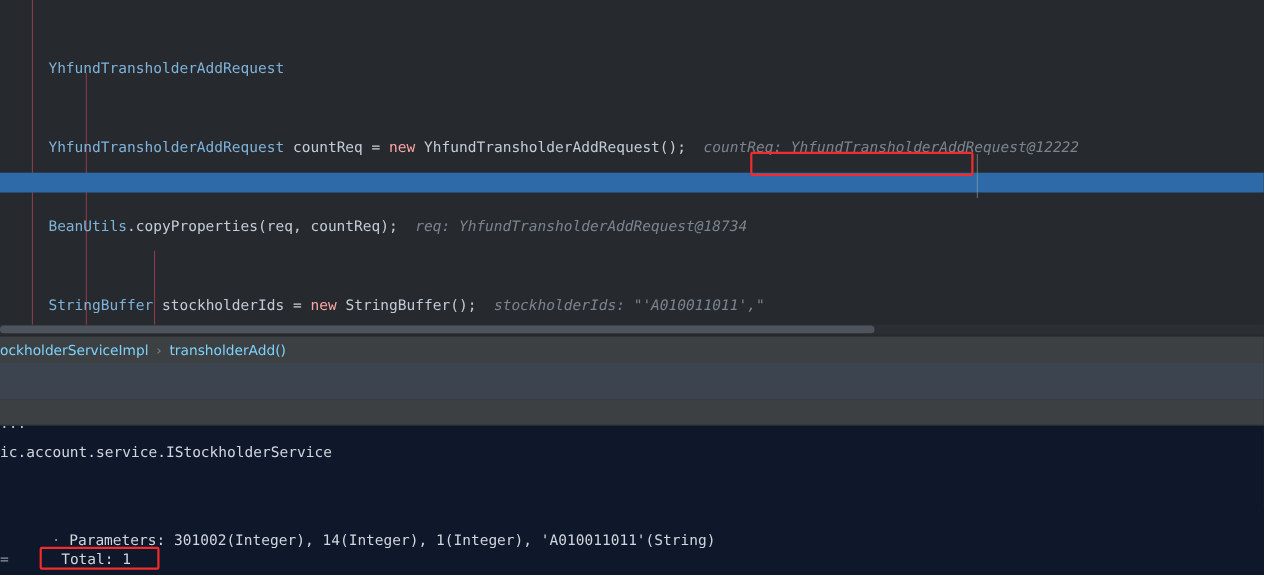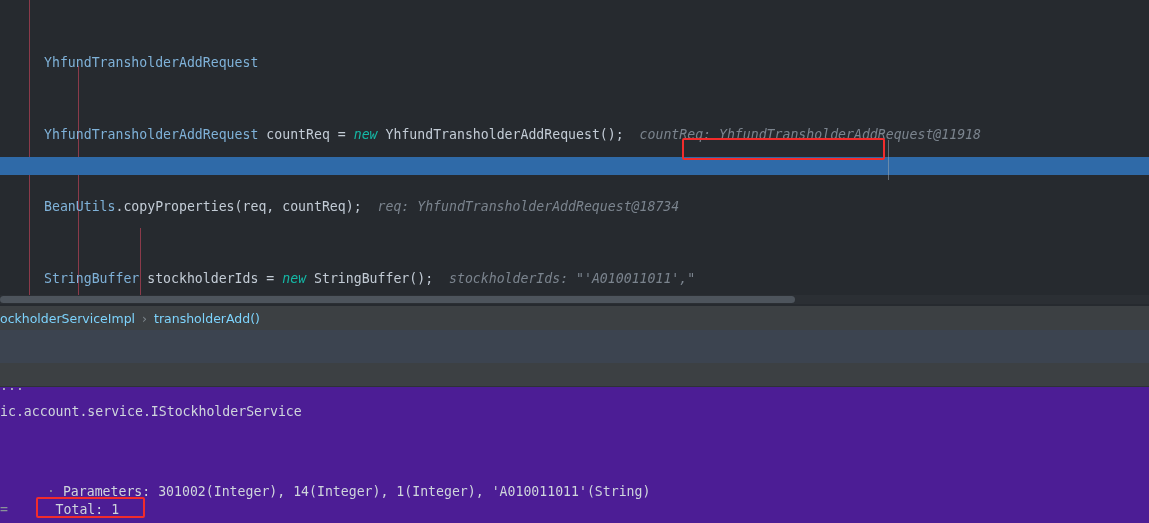--- a/index.html
+++ b/index.html
@@ -39,21 +39,21 @@
   .code {
     position:absolute; left:0; top:0; width:1400px;
     font-size:13.2px; line-height:18px;
     white-space:pre;
     color:#bcc5cf;
   }
   .ln { height:18px; padding-left:44px; position:relative; }
   .ln.first { color:#4e5a66; }
 
   
-  .kw   { color:#14b8a6;font-style:italic; }
+  .kw   { color:#fca5a5; }
   .typ  { color:#7fb2d9; }
   .pln  { color:#c3ccd6; }
   .hint { color:#7b848e; font-style:italic; }
   .wavy { text-decoration-style:wavy;
           text-decoration-color:#b0a060; text-underline-offset:2px; }
   .annot-box {
     position:absolute; border:2px solid #f22c2c; border-radius:2px;
     pointer-events:none;
   }
   #annot-count { left:682px; top:138px; width:203px; height:22px; }
@@ -89,21 +89,21 @@
   }
 
   
   .console-toolbar {
     position:absolute; left:0; top:363px; width:1149px; height:24px;
     background:#3c4043; border-bottom:1px solid #2e3236;
   }
 
   .console {
     position:absolute; left:0; top:387px; width:1149px; height:136px;
-    background:#4c1d95; overflow:hidden;
+    background:#0f172a; overflow:hidden;
   }
   .con-line {
     position:absolute; left:0; white-space:pre;
     font-size:13.2px; line-height:18px; color:#cfd6dc;
   }
   #con-clip  { top:-10px;  left:0px;  color:#b8c0c7; }
   #con-svc   { top:16px;   left:0px;  color:#cfd6dc; }
   #con-prep  { top:78px;   left:0px;  color:#cfd6dc; }
   #con-param { top:96px;   left:0px;  color:#cfd6dc;padding-left:47px; }
   #con-total { top:114px;  left:0px;  color:#cfd6dc; }
@@ -118,21 +118,21 @@
     <div class="gutter-stripe"></div>
     <div class="indent-stripe"></div>
     <div class="indent-stripe2"></div>
     <div class="sel-band"></div>
     <div class="caret-col"></div>
 
     <div class="code">
 
       <div class="ln first"><span class="typ">YhfundTransholderAddRequest</span></div>
 
-      <div class="ln"><span class="typ">YhfundTransholderAddRequest</span> <span class="pln">countReq</span> <span class="pln">=</span> <span class="kw">new</span> <span class="pln">YhfundTransholderAddRequest();</span>  <span class="hint">countReq: YhfundTransholderAddRequest@11918</span></div>
+      <div class="ln"><span class="typ">YhfundTransholderAddRequest</span> <span class="pln">countReq</span> <span class="pln">=</span> <span class="kw">new</span> <span class="pln">YhfundTransholderAddRequest();</span>  <span class="hint">countReq: YhfundTransholderAddRequest@12222</span></div>
 
       <div class="ln"><span class="typ">BeanUtils</span><span class="pln">.copyProperties(req, countReq);</span>  <span class="hint">req: YhfundTransholderAddRequest@18734</span></div>
 
       <div class="ln"><span class="typ wavy">StringBuffer</span> <span class="pln wavy">stockholderIds</span> <span class="pln">=</span> <span class="kw">new</span> <span class="pln">StringBuffer();</span>  <span class="hint">stockholderIds: "'A010011011',"</span></div>
 
       
 
       
 
       

